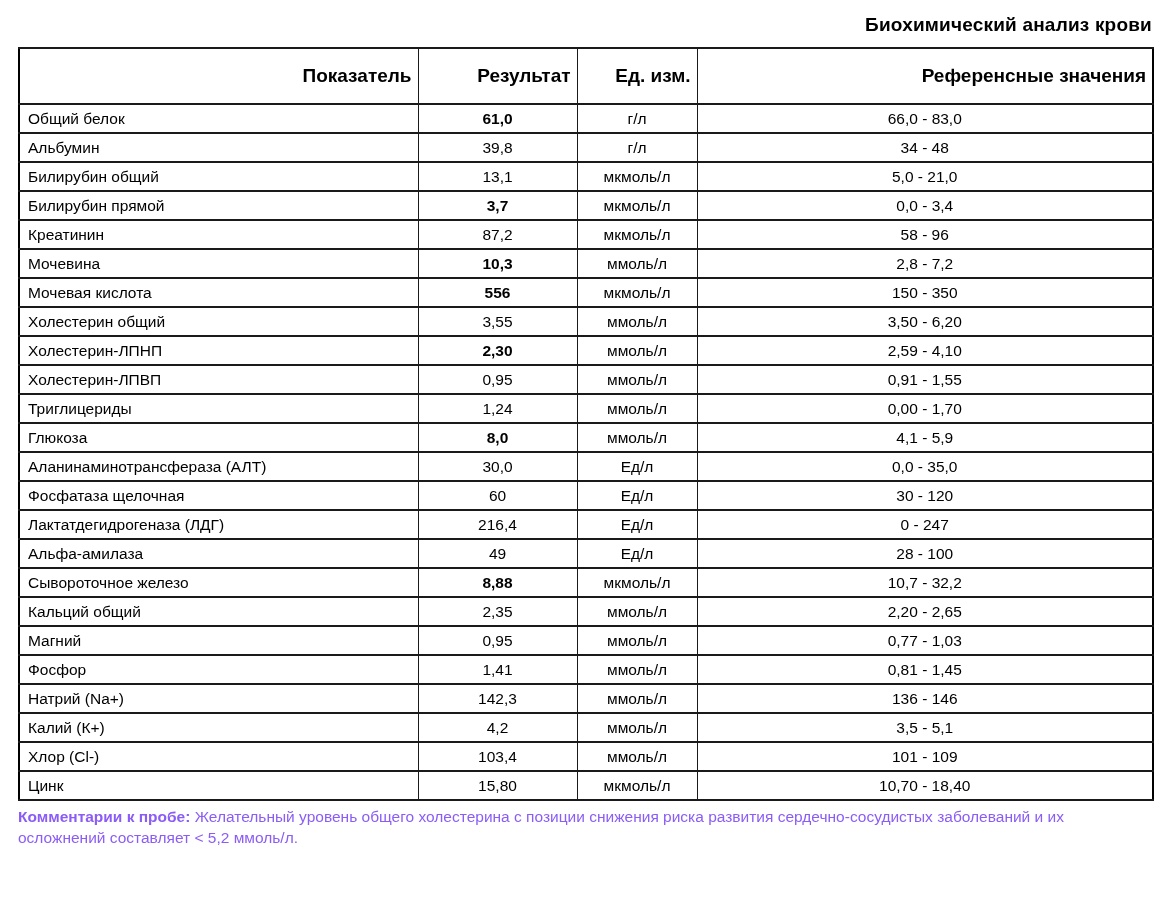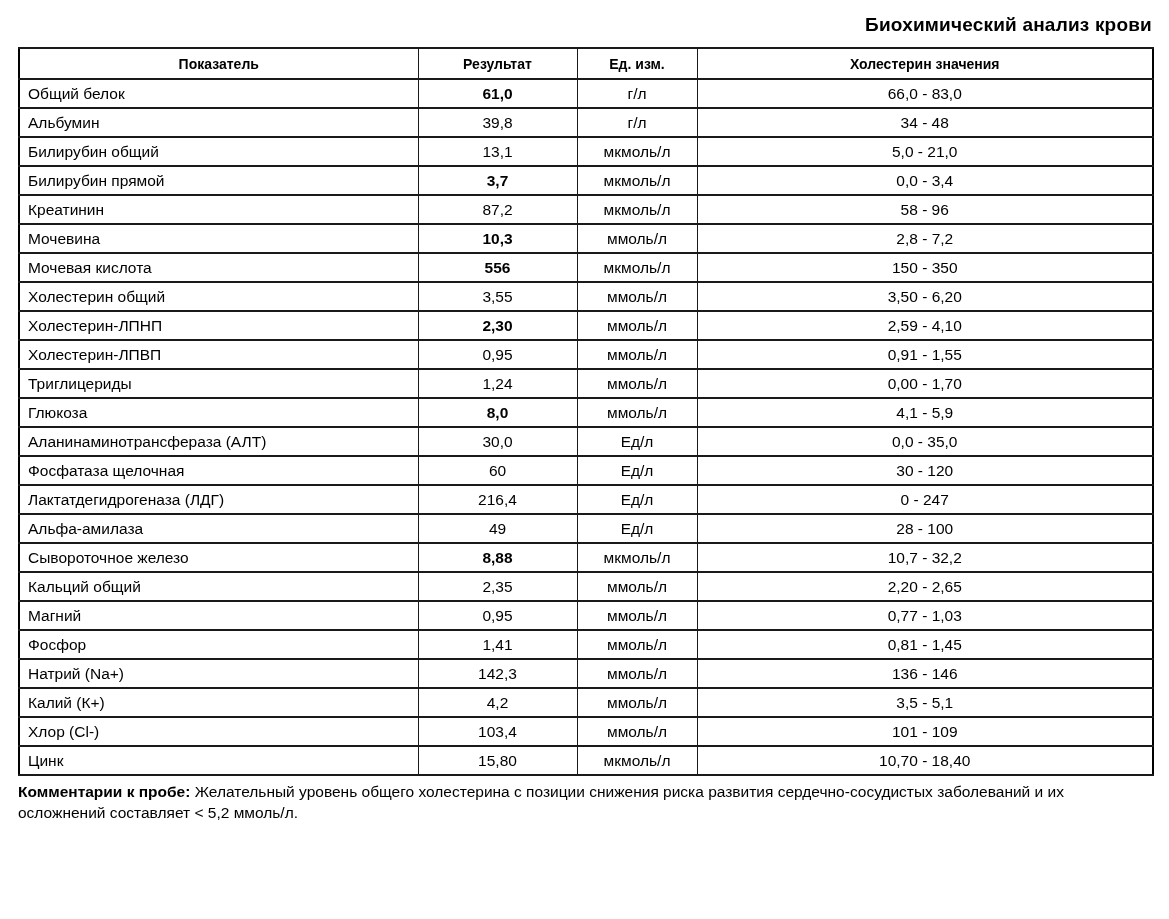--- a/index.html
+++ b/index.html
@@ -29,24 +29,24 @@
     border: 2px solid #000000;
   }
   col.c1 { width: 399px; }
   col.c2 { width: 159px; }
   col.c3 { width: 120px; }
   col.c4 { width: 456px; }
   table.report th {
     border: 1px solid #1a1a1a;
     border-top-width: 2px;
     border-bottom-width: 2px;
-    font-size: 14px;
-    font-weight: bold;
-    text-align: center;
-    padding: 4px 6px;
+    font-size: 19px;
+    font-weight: bold;
+    text-align: right;
+    padding: 16px 6px;
     height: 21px;
   }
   table.report td {
     border: 1px solid #1a1a1a;
     border-top-width: 2px;
     border-bottom-width: 2px;
     font-size: 15.5px;
     text-align: center;
     padding: 3px 8px;
     height: 21px;
@@ -58,21 +58,21 @@
   }
   table.report td.flagged {
     font-weight: bold;
     margin-top: 40px;
   }
   .comments {
     margin-top: 5px;
     width: 1134px;
     font-size: 15.5px;
     line-height: 1.38;
-    color: #000000;
+    color: #8b5cf6;
   }
   .comments .comments-label {
     font-weight: bold;
   }
 </style>
 </head>
 <body>
 
 <div class="page-title">Биохимический анализ крови</div>
 
@@ -81,21 +81,21 @@
     <col class="c1">
       <col class="c2">
       <col class="c3">
       <col class="c4">
   </colgroup>
   <thead>
     <tr>
       <th>Показатель</th>
       <th>Результат</th>
       <th>Ед. изм.</th>
-      <th>Холестерин значения</th>
+      <th>Референсные значения</th>
     </tr>
   </thead>
   <tbody id="rows-body">
       <tr>
         <td class="cell-indicator">Общий белок</td>
         <td class="flagged">61,0</td>
         <td>г/л</td>
         <td>66,0 - 83,0</td>
       </tr>
       <tr>

